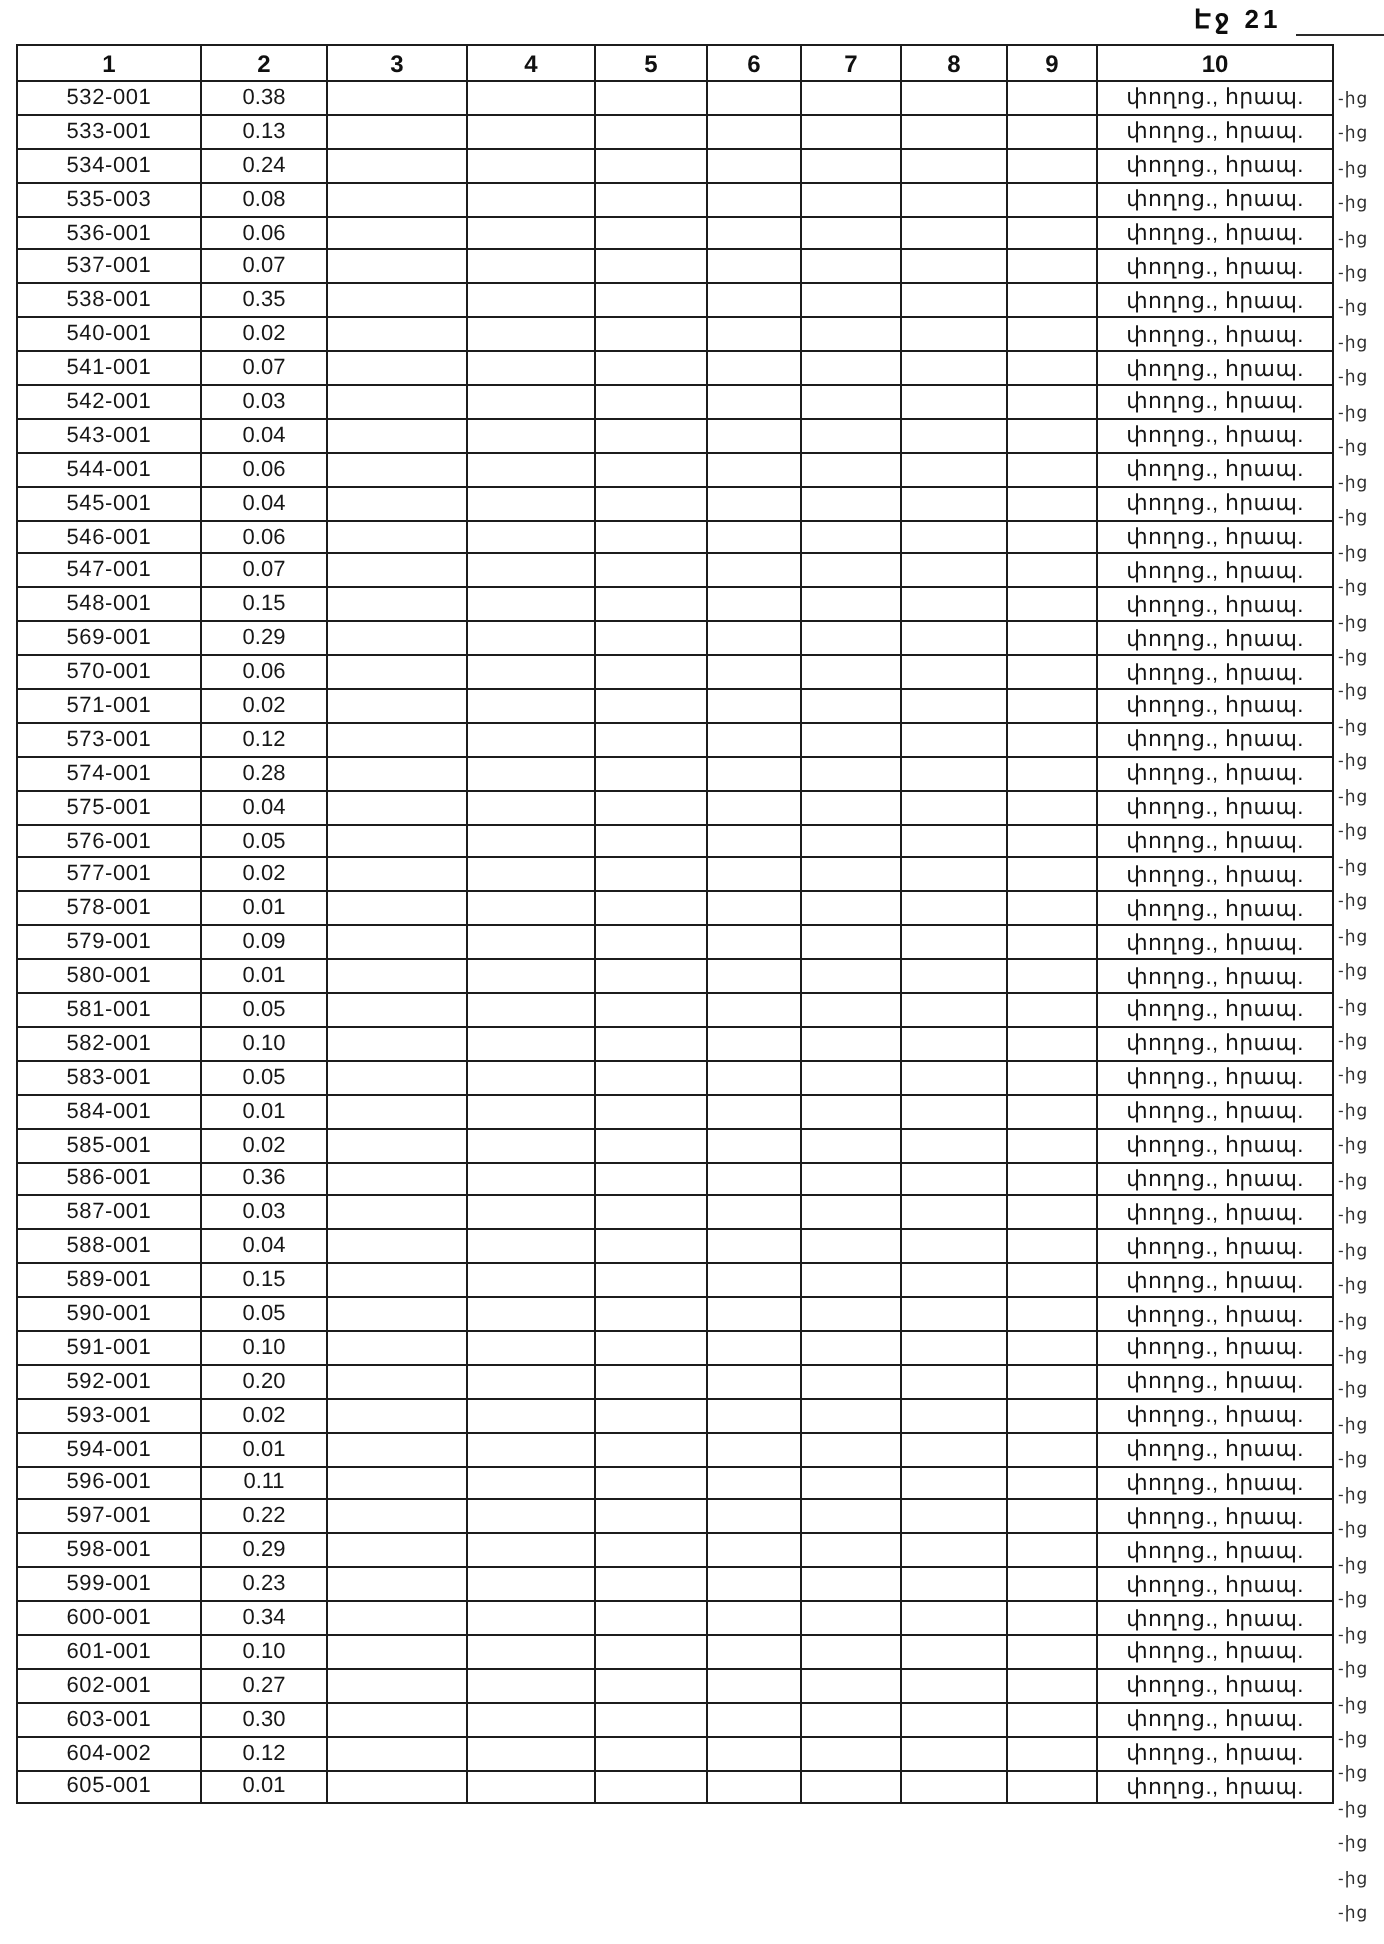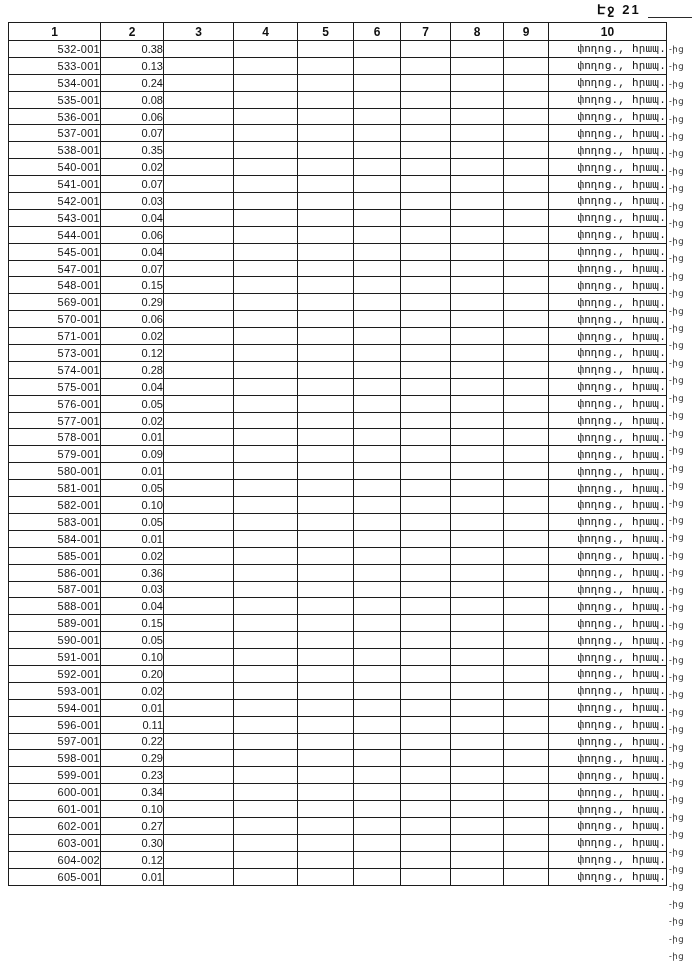--- a/index.html
+++ b/index.html
@@ -57,23 +57,23 @@
     text-align: center;
     vertical-align: middle;
     color: #101010;
   }
   table.scan-table td {
     height: 15.9px;
     font-size: 11px;
     vertical-align: middle;
     color: #161616;
   }
-  td.c-id   { text-align: right;  padding-left: 4px;  letter-spacing: 0.3px; }
-  td.c-val  { text-align: right; }
-  td.c-note { text-align: right;  padding-left: 4px;  font-size: 11px; letter-spacing: 0.2px; font-family: Liberation Mono, monospace; }
+  td.c-id   { text-align: center;  padding-left: 4px;  letter-spacing: 0.3px; }
+  td.c-val  { text-align: center; }
+  td.c-note { text-align: center;  padding-left: 4px;  font-size: 11px; letter-spacing: 0.2px; }
   .edge-fragments {
     position: absolute;
     top: 40px;
     left: 669px;
     width: 23px;
     overflow: hidden;
   }
   .edge-fragment {
     height: 17.46px;
     display: flex;
@@ -149,21 +149,21 @@
         <td></td>
         <td></td>
         <td></td>
         <td></td>
         <td></td>
         <td></td>
         <td></td>
         <td class="c-note">փողոց., հրապ.</td>
       </tr>
       <tr>
-        <td class="c-id">535-001</td>
+        <td class="c-id">535-003</td>
         <td class="c-val">0.08</td>
         <td></td>
         <td></td>
         <td></td>
         <td></td>
         <td></td>
         <td></td>
         <td></td>
         <td class="c-note">փողոց., հրապ.</td>
       </tr>
@@ -259,20 +259,32 @@
         <td></td>
         <td></td>
         <td></td>
         <td></td>
         <td></td>
         <td class="c-note">փողոց., հրապ.</td>
       </tr>
       <tr>
         <td class="c-id">545-001</td>
         <td class="c-val">0.04</td>
+        <td></td>
+        <td></td>
+        <td></td>
+        <td></td>
+        <td></td>
+        <td></td>
+        <td></td>
+        <td class="c-note">փողոց., հրապ.</td>
+      </tr>
+      <tr>
+        <td class="c-id">546-001</td>
+        <td class="c-val">0.06</td>
         <td></td>
         <td></td>
         <td></td>
         <td></td>
         <td></td>
         <td></td>
         <td></td>
         <td class="c-note">փողոց., հրապ.</td>
       </tr>
       <tr>

